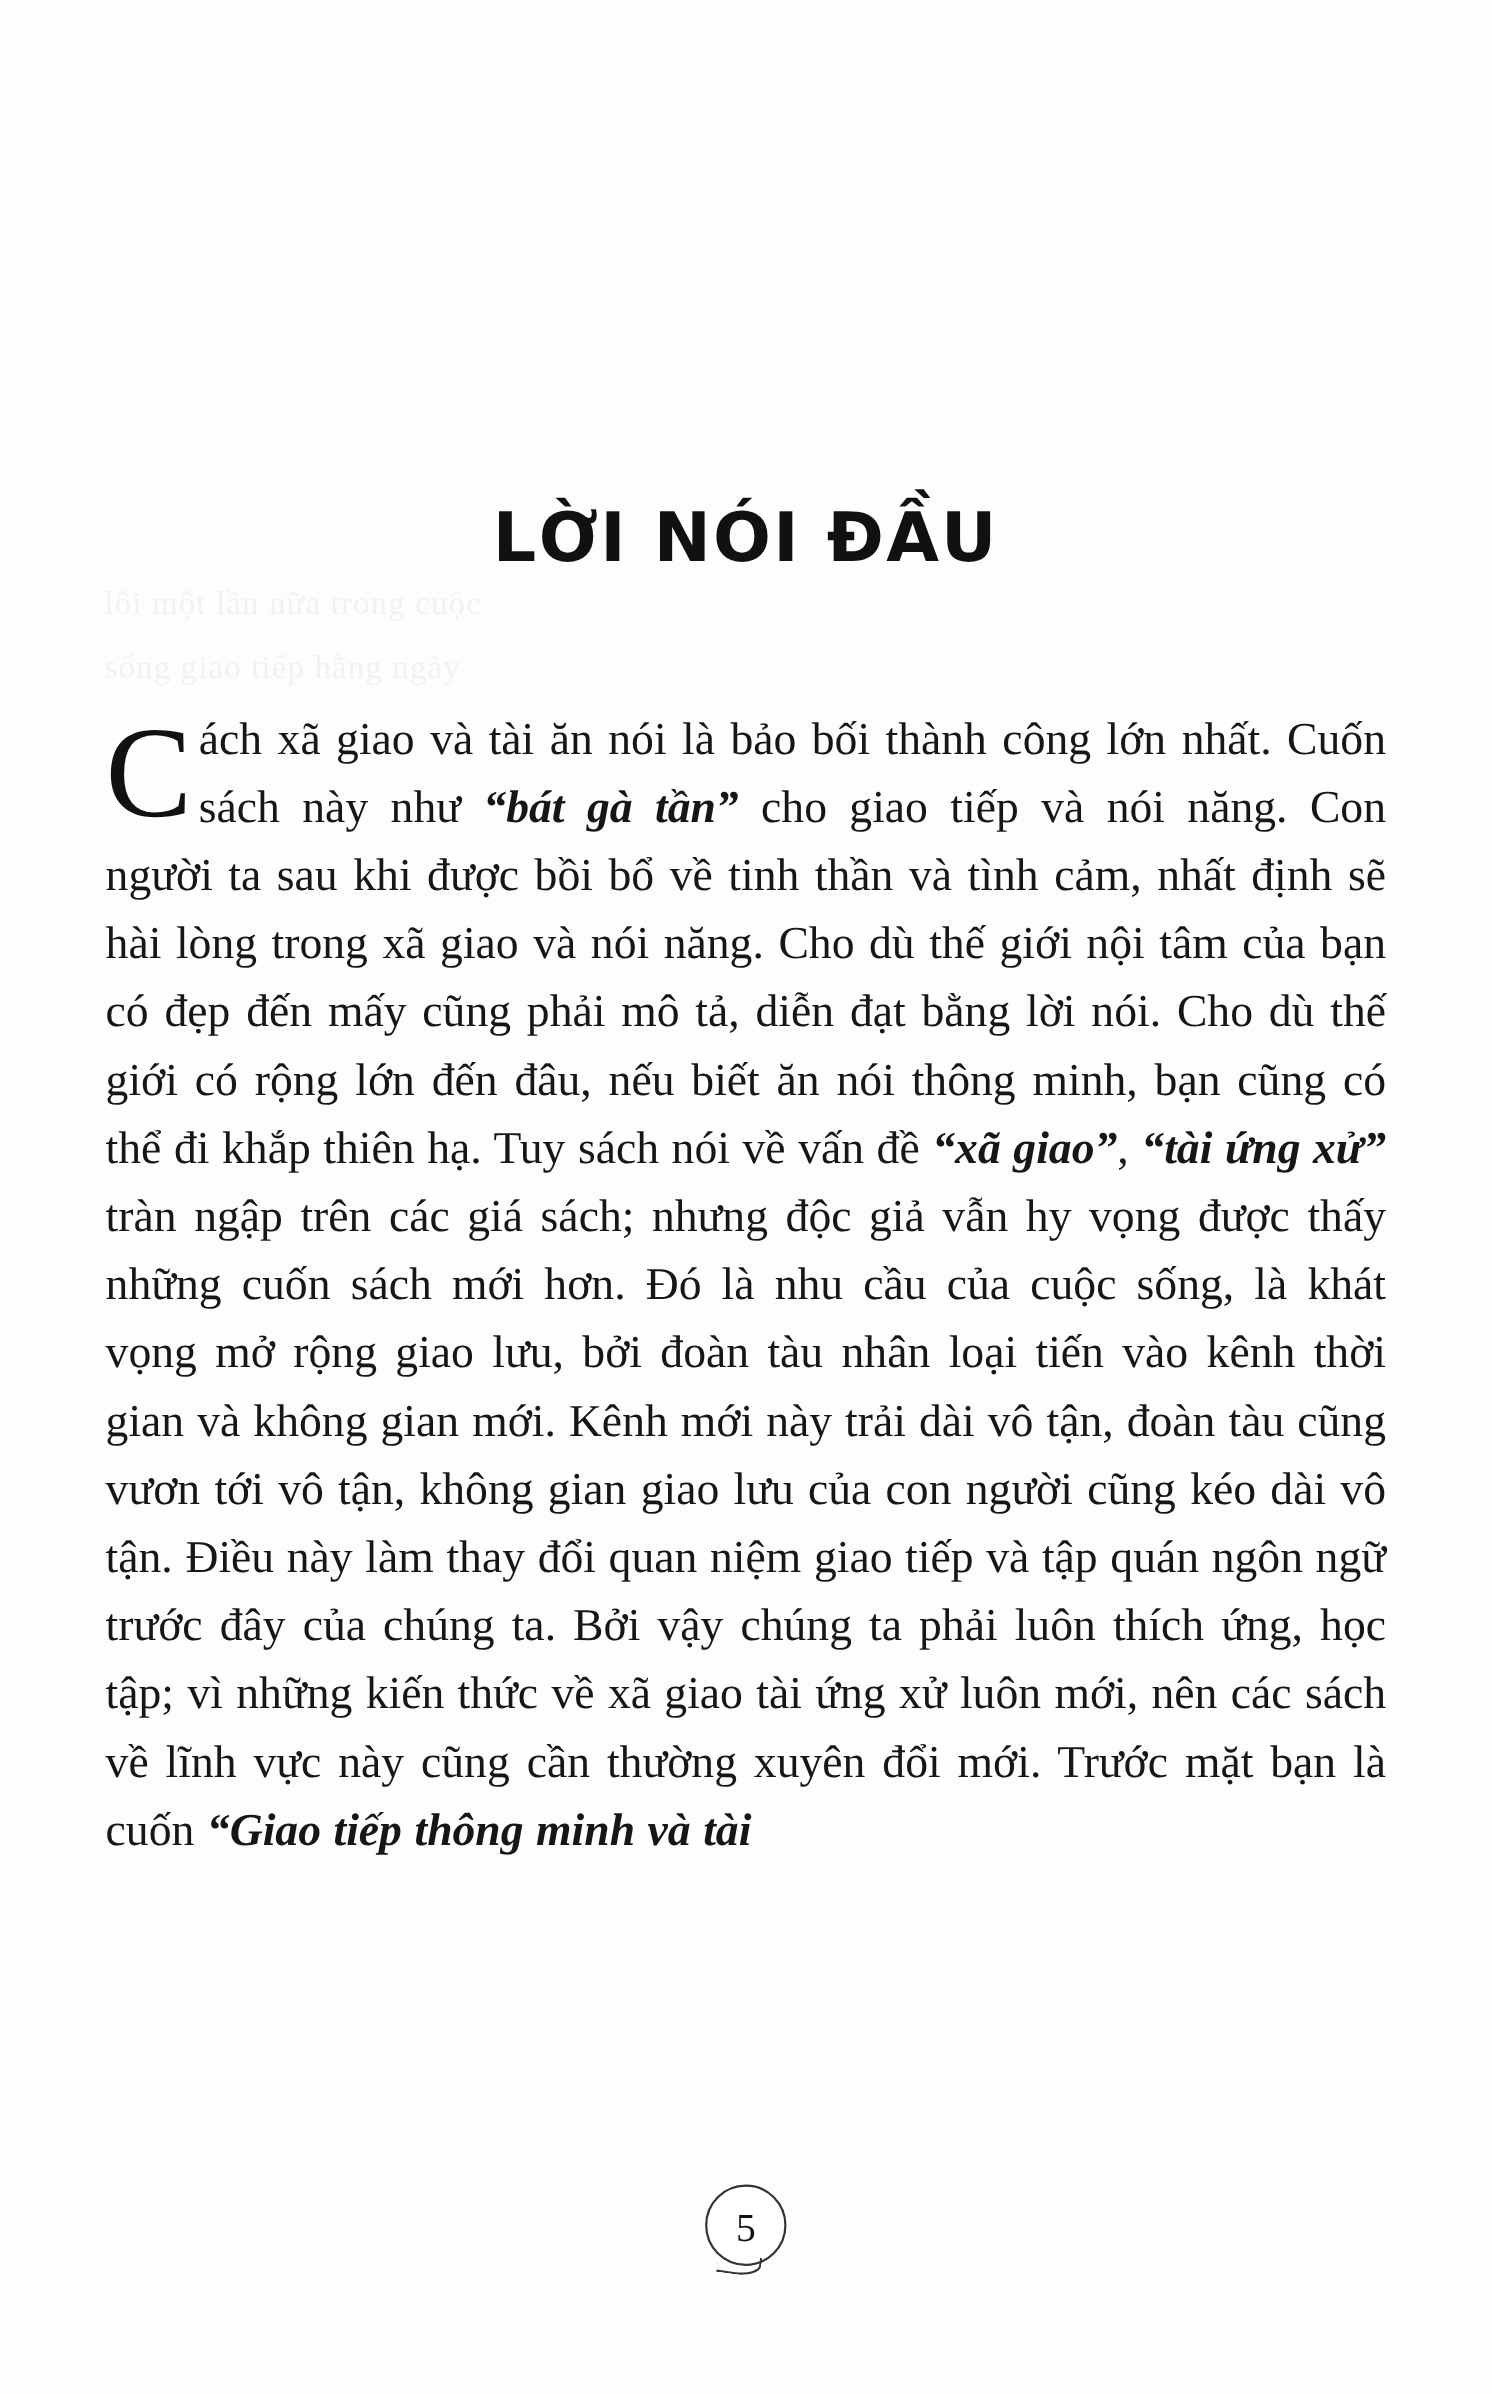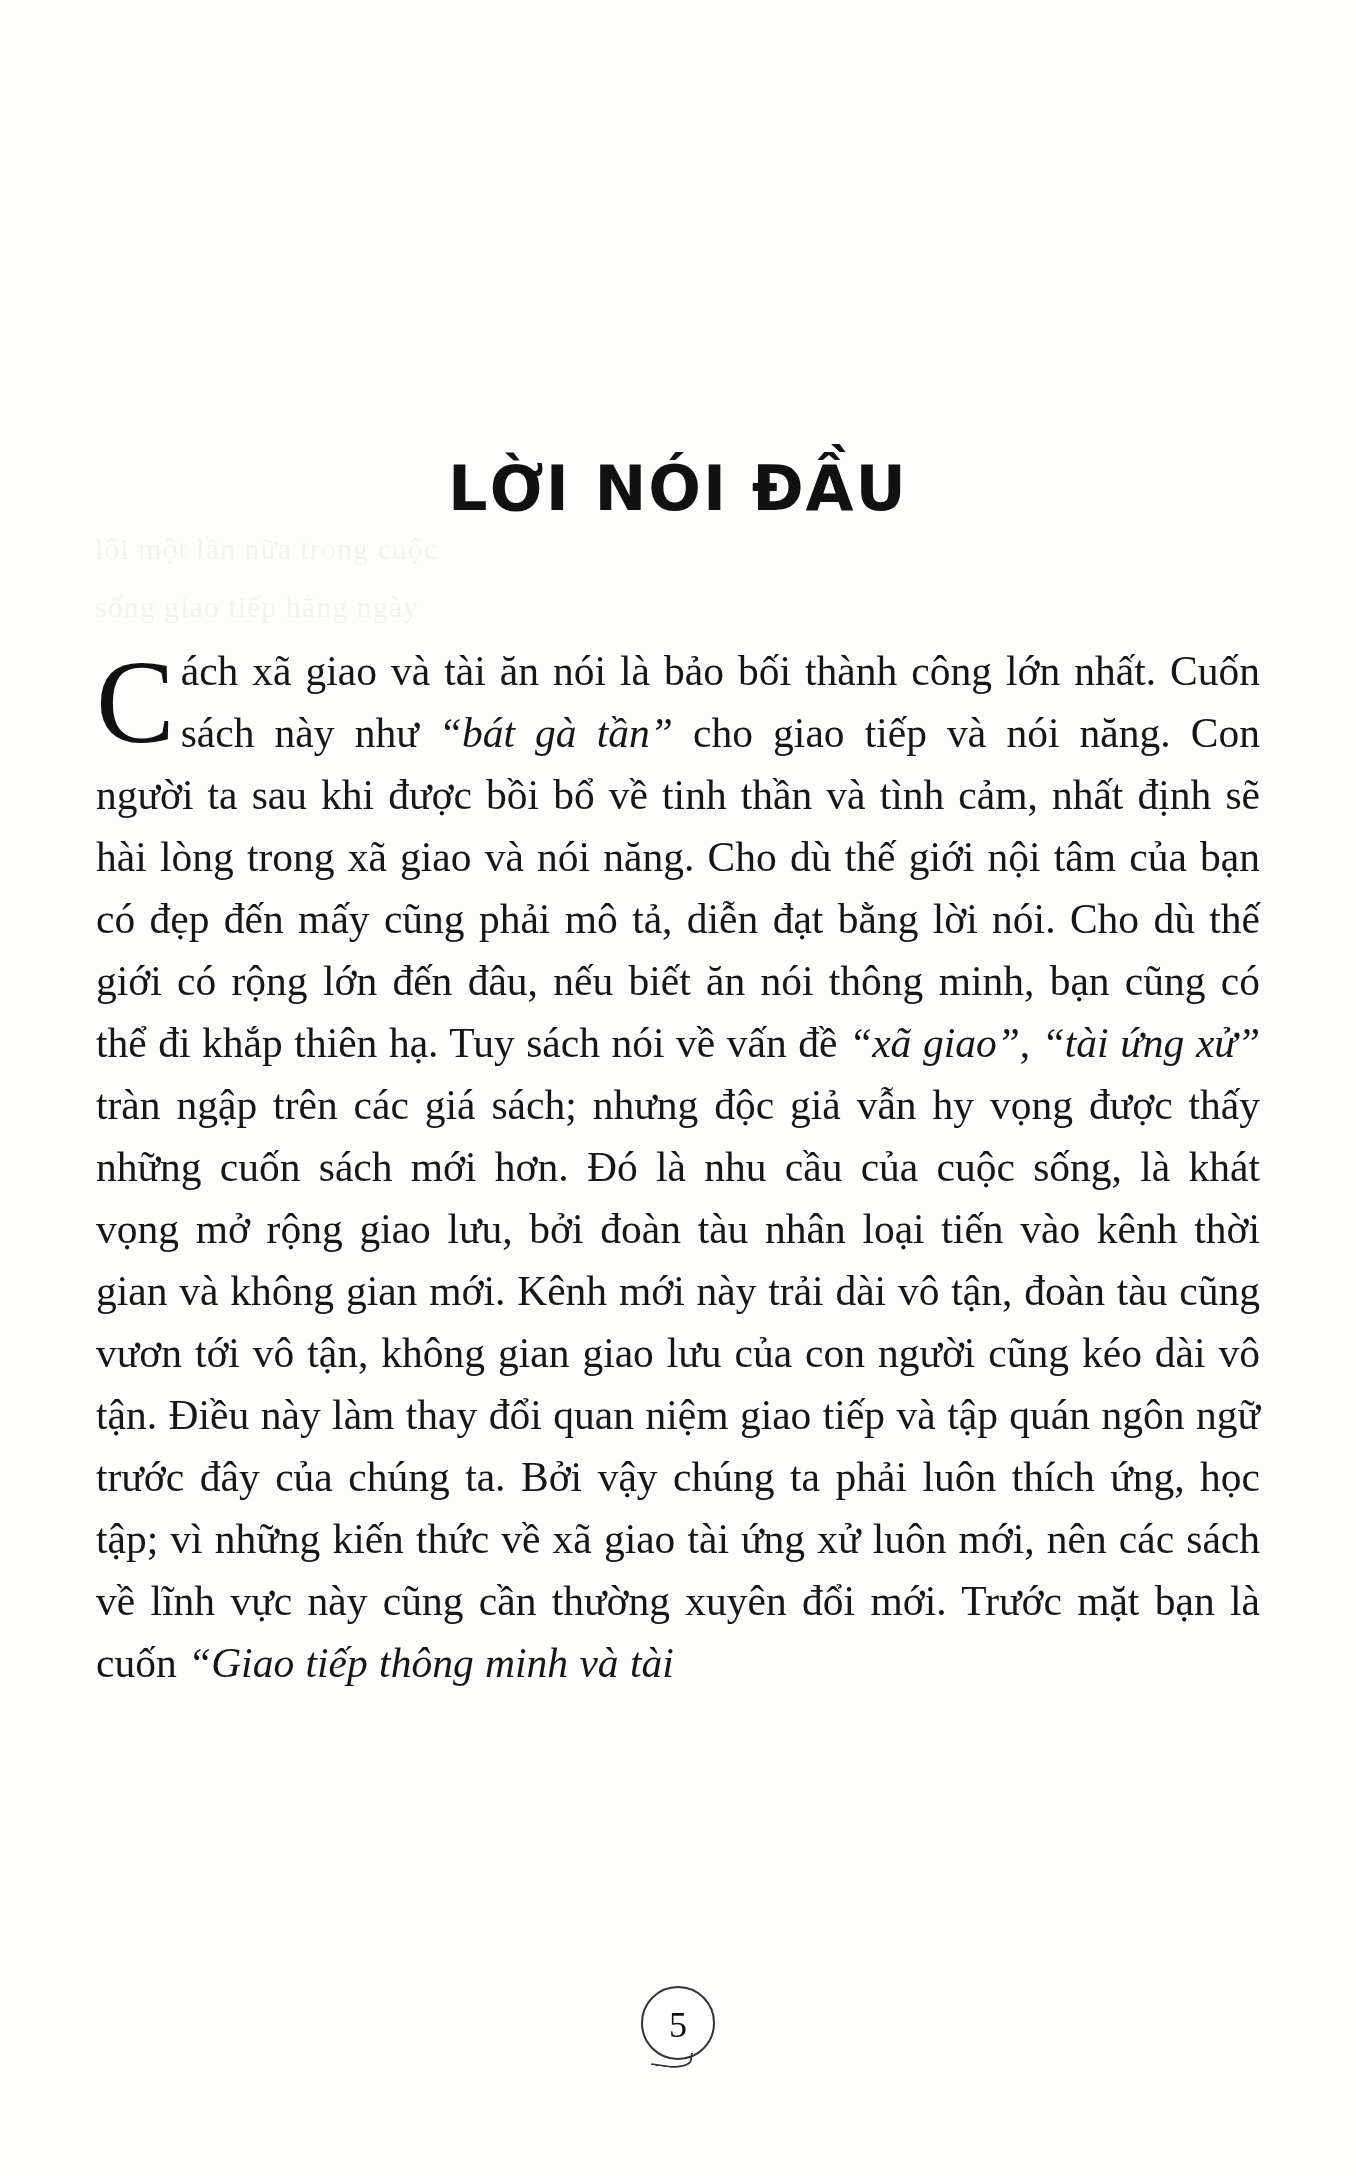--- a/index.html
+++ b/index.html
@@ -74,20 +74,21 @@
     font-size: 118px;
     line-height: 0.86;
     padding: 8px 6px 0 0;
     margin-top: 4px;
     font-family: "Liberation Serif", serif;
     color: #111;
   }
 
   .it {
     font-style: italic;
+    font-weight: bold;
   }
 
   .page-number-wrap {
     position: absolute;
     left: 0;
     top: 1986px;
     width: 1356px;
     text-align: center;
   }
   .page-number {

